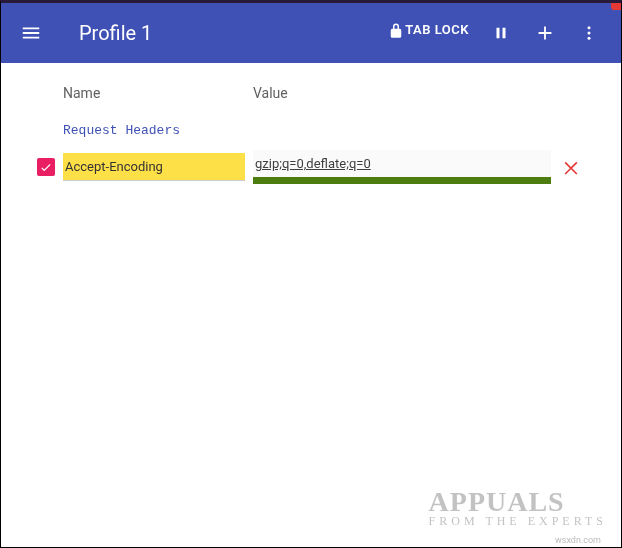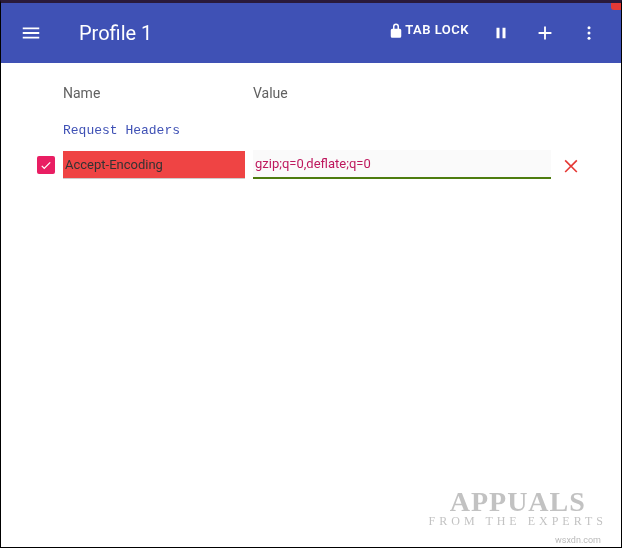--- a/index.html
+++ b/index.html
@@ -100,36 +100,37 @@
       cursor: pointer;
       flex-shrink: 0;
     }
     .checkbox svg {
       fill: #fff;
     }
     .input-name {
       width: 182px;
       border: none;
       border-bottom: 1px solid #ccc;
-      background: #ef4444;
+      background: #fde047;
       font-size: 13px;
       color: #333;
       padding: 6px 2px;
       margin-right: 8px;
       font-family: inherit;
     }
     .input-value {
       flex: 1;
       border: none;
-      border-bottom: 2px solid #4d7c0f;
+      border-bottom: 7px solid #4d7c0f;
       background: #fafafa;
       font-size: 13px;
-      color: #be185d;
+      color: #404040;
       padding: 6px 2px;
       font-family: inherit;
+      text-decoration: underline;
     }
     .delete-btn {
       width: 28px;
       height: 28px;
       display: flex;
       align-items: center;
       justify-content: center;
       cursor: pointer;
       margin-left: 6px;
       flex-shrink: 0;
@@ -143,21 +144,21 @@
       bottom: 2px;
       font-size: 9px;
       color: #bbb;
     }
     .watermark-logo {
       position: absolute;
       right: 14px;
       bottom: 18px;
       font-family: Georgia, serif;
       color: rgba(120,120,120,0.45);
-      text-align: center;
+      text-align: left;
       pointer-events: none;
       margin-top: 44px;
     }
     .wm-main {
       font-size: 28px;
       font-weight: bold;
       letter-spacing: 1px;
     }
     .wm-sub {
       font-size: 12px;

